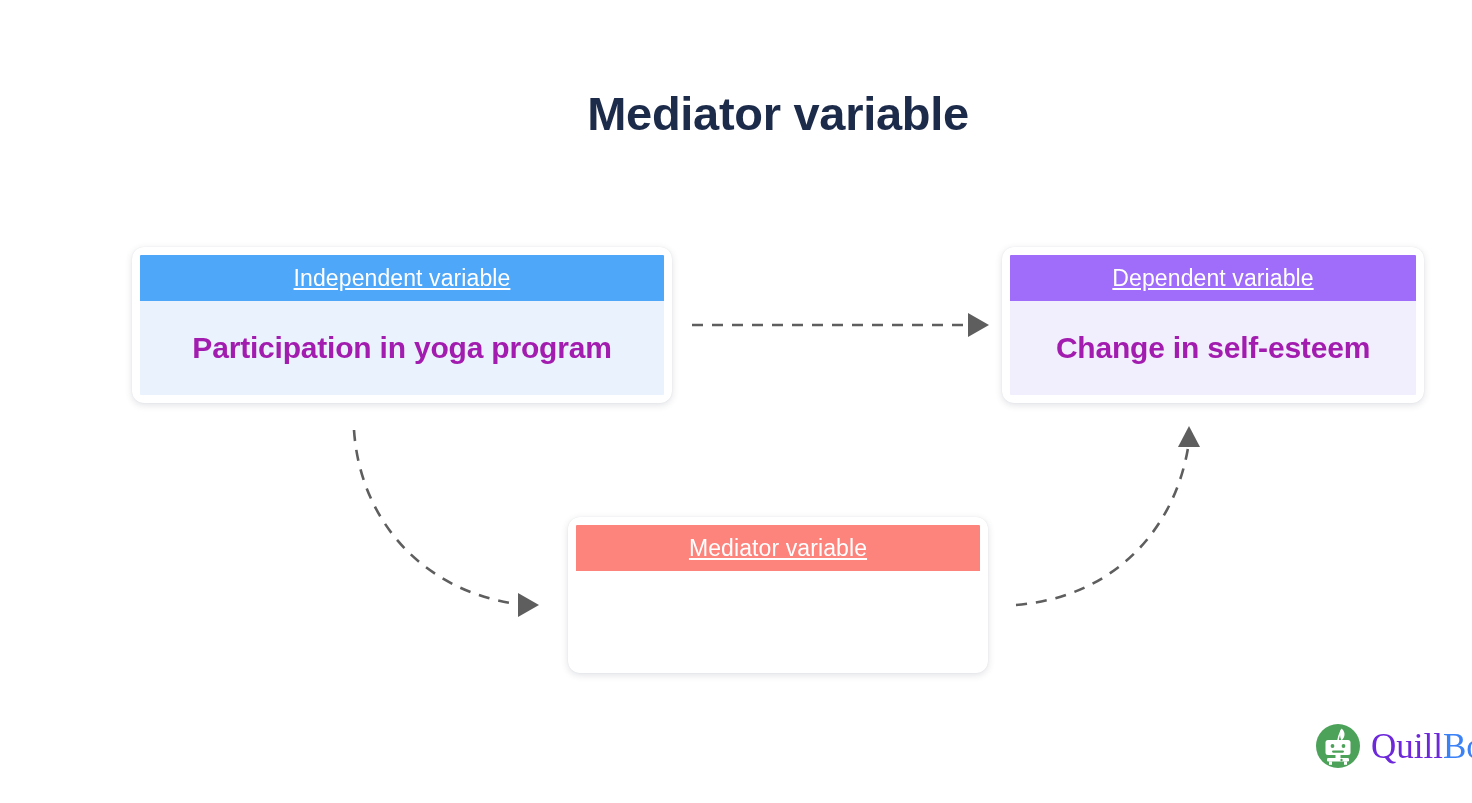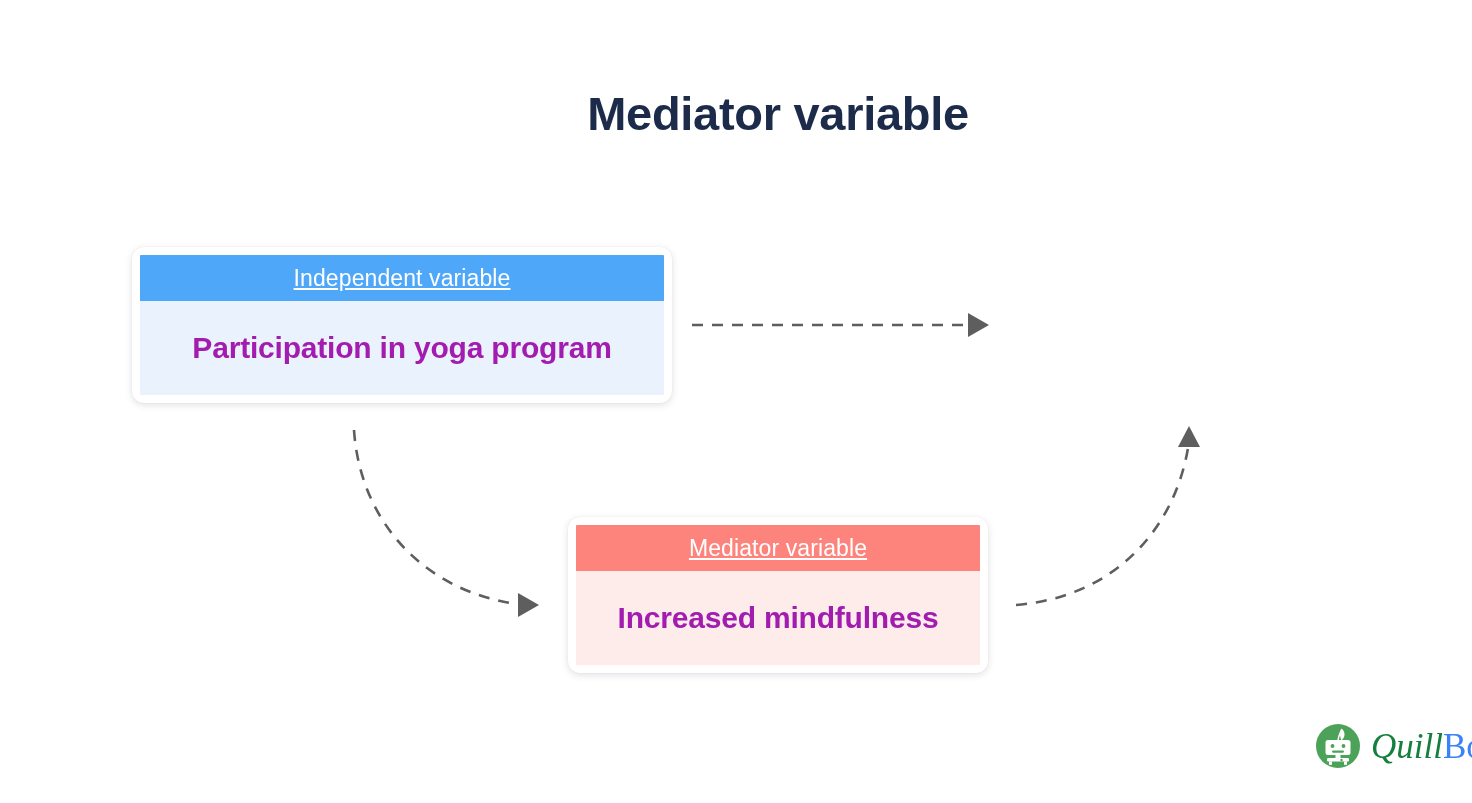--- a/index.html
+++ b/index.html
@@ -135,42 +135,47 @@
     width: 48px;
     height: 48px;
     flex: 0 0 48px;
   }
   .logo-text {
     font-family: "Liberation Serif", serif;
     font-size: 35px;
     line-height: 1;
     white-space: nowrap;
   }
-  .logo-text .t1 { color: #15803d; font-style: italic; }
+  .logo-text .t1 { color: #6d28d9; }
   .logo-text .t2 { color: #3b82f6; font-family: Liberation Serif, serif; }
 </style>
 </head>
 <body>
 
 <div class="stage">
 
   <div class="diagram-title">Mediator variable</div>
 
   <div class="card" id="card-iv">
     <div class="card-inner">
       <div class="card-header">Independent variable</div>
       <div class="card-body">Participation in yoga program</div>
     </div>
   </div>
 
+  <div class="card" id="card-dv">
+    <div class="card-inner">
+      <div class="card-header">Dependent variable</div>
+      <div class="card-body">Change in self-esteem</div>
+    </div>
+  </div>
 
   <div class="card" id="card-mv">
     <div class="card-inner">
       <div class="card-header">Mediator variable</div>
-      <div class="card-body">Increased mindfulness</div>
     </div>
   </div>
 
   <svg class="arrows" viewBox="0 0 1472 803">
 
     <g>
       <line x1="650" y1="325" x2="925" y2="325" stroke="#5e5e5e" stroke-width="2.6" stroke-dasharray="11 9" stroke-linecap="butt"></line>
       <path d="M 926 313 L 947 325 L 926 337 Z" fill="#5e5e5e"></path>
     </g>
 

